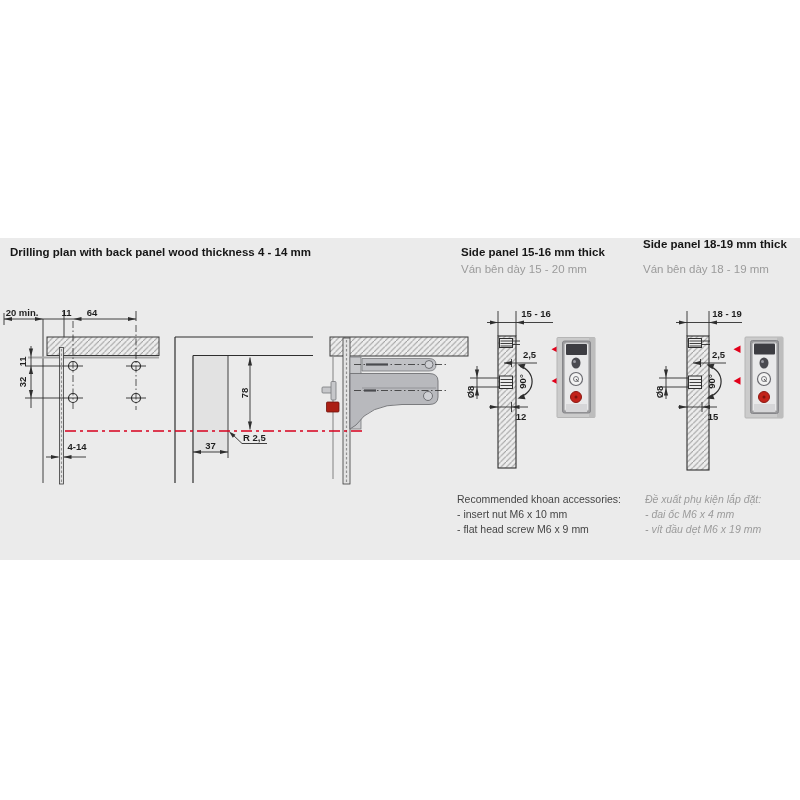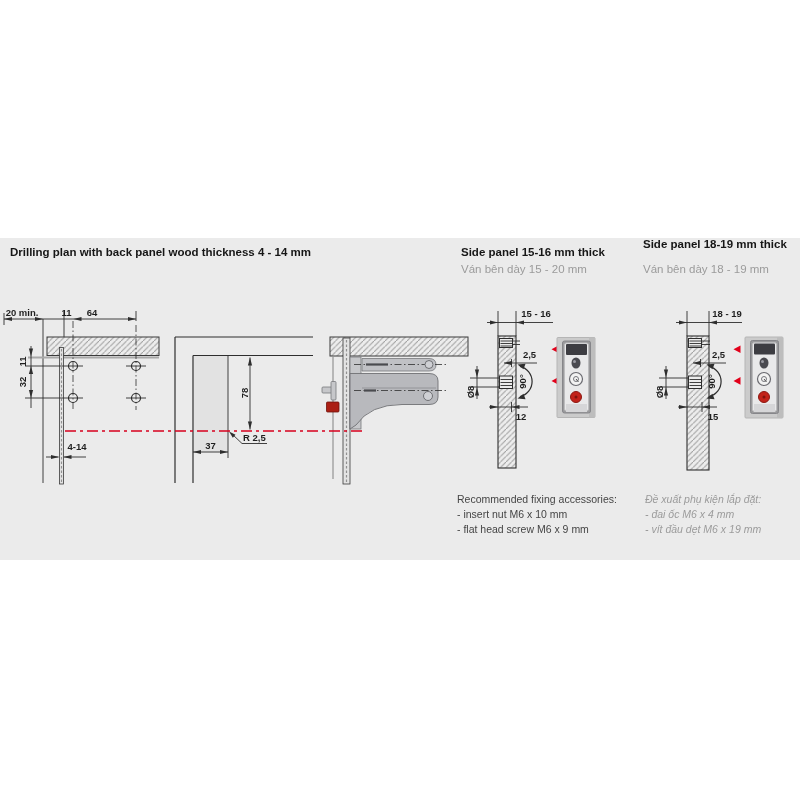--- a/index.html
+++ b/index.html
@@ -294,21 +294,21 @@
       <circle cx="764" cy="379" r="6.5" fill="#f2f2f2" stroke="#6a6a70" stroke-width="1.2"></circle>
       <circle cx="764" cy="379" r="2.5" fill="none" stroke="#6a6a70" stroke-width="0.9"></circle>
       <line x1="764" y1="379" x2="766.5" y2="382" stroke="#555" stroke-width="1"></line>
       <circle cx="764" cy="397" r="5.5" fill="#c2221a" stroke="#8c1812" stroke-width="1"></circle>
       <circle cx="764" cy="397" r="1.5" fill="#7e130e"></circle>
       <rect x="754" y="404" width="21" height="8" fill="#d6d6d8"></rect>
     </g>
   </svg>
 
   <div class="acc en" style="left:457px;top:492px;">
-    <div>Recommended fixing accessories:</div>
+    <div>Recommended khoan accessories:</div>
     <div>- insert nut M6 x 10 mm</div>
     <div>- flat head screw M6 x 9 mm</div>
   </div>
   <div class="acc vi" style="left:645px;top:492px;font-style:italic;">
     <div>Đề xuất phụ kiện lắp đặt:</div>
     <div>- đai ốc M6 x 4 mm</div>
     <div>- vít đầu dẹt M6 x 19 mm</div>
   </div>
 </div>
 

